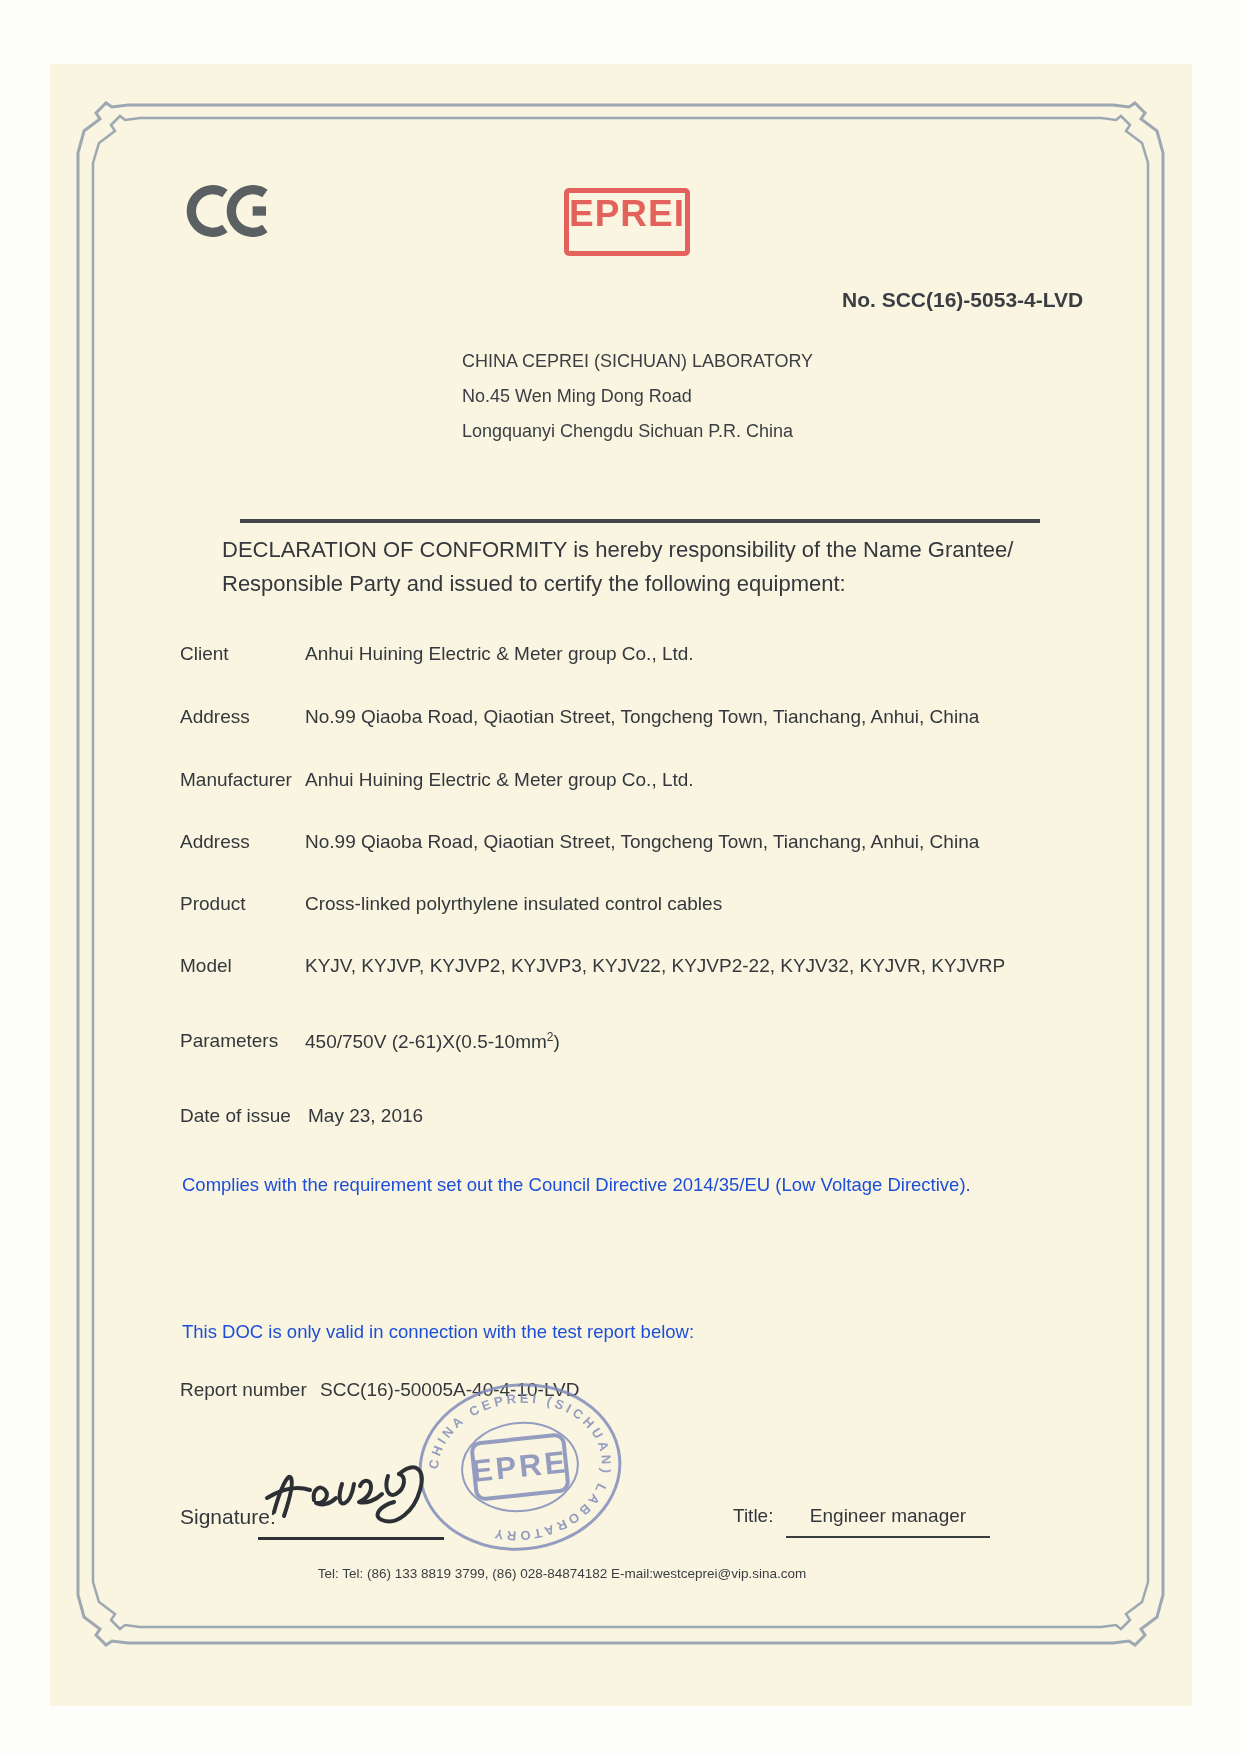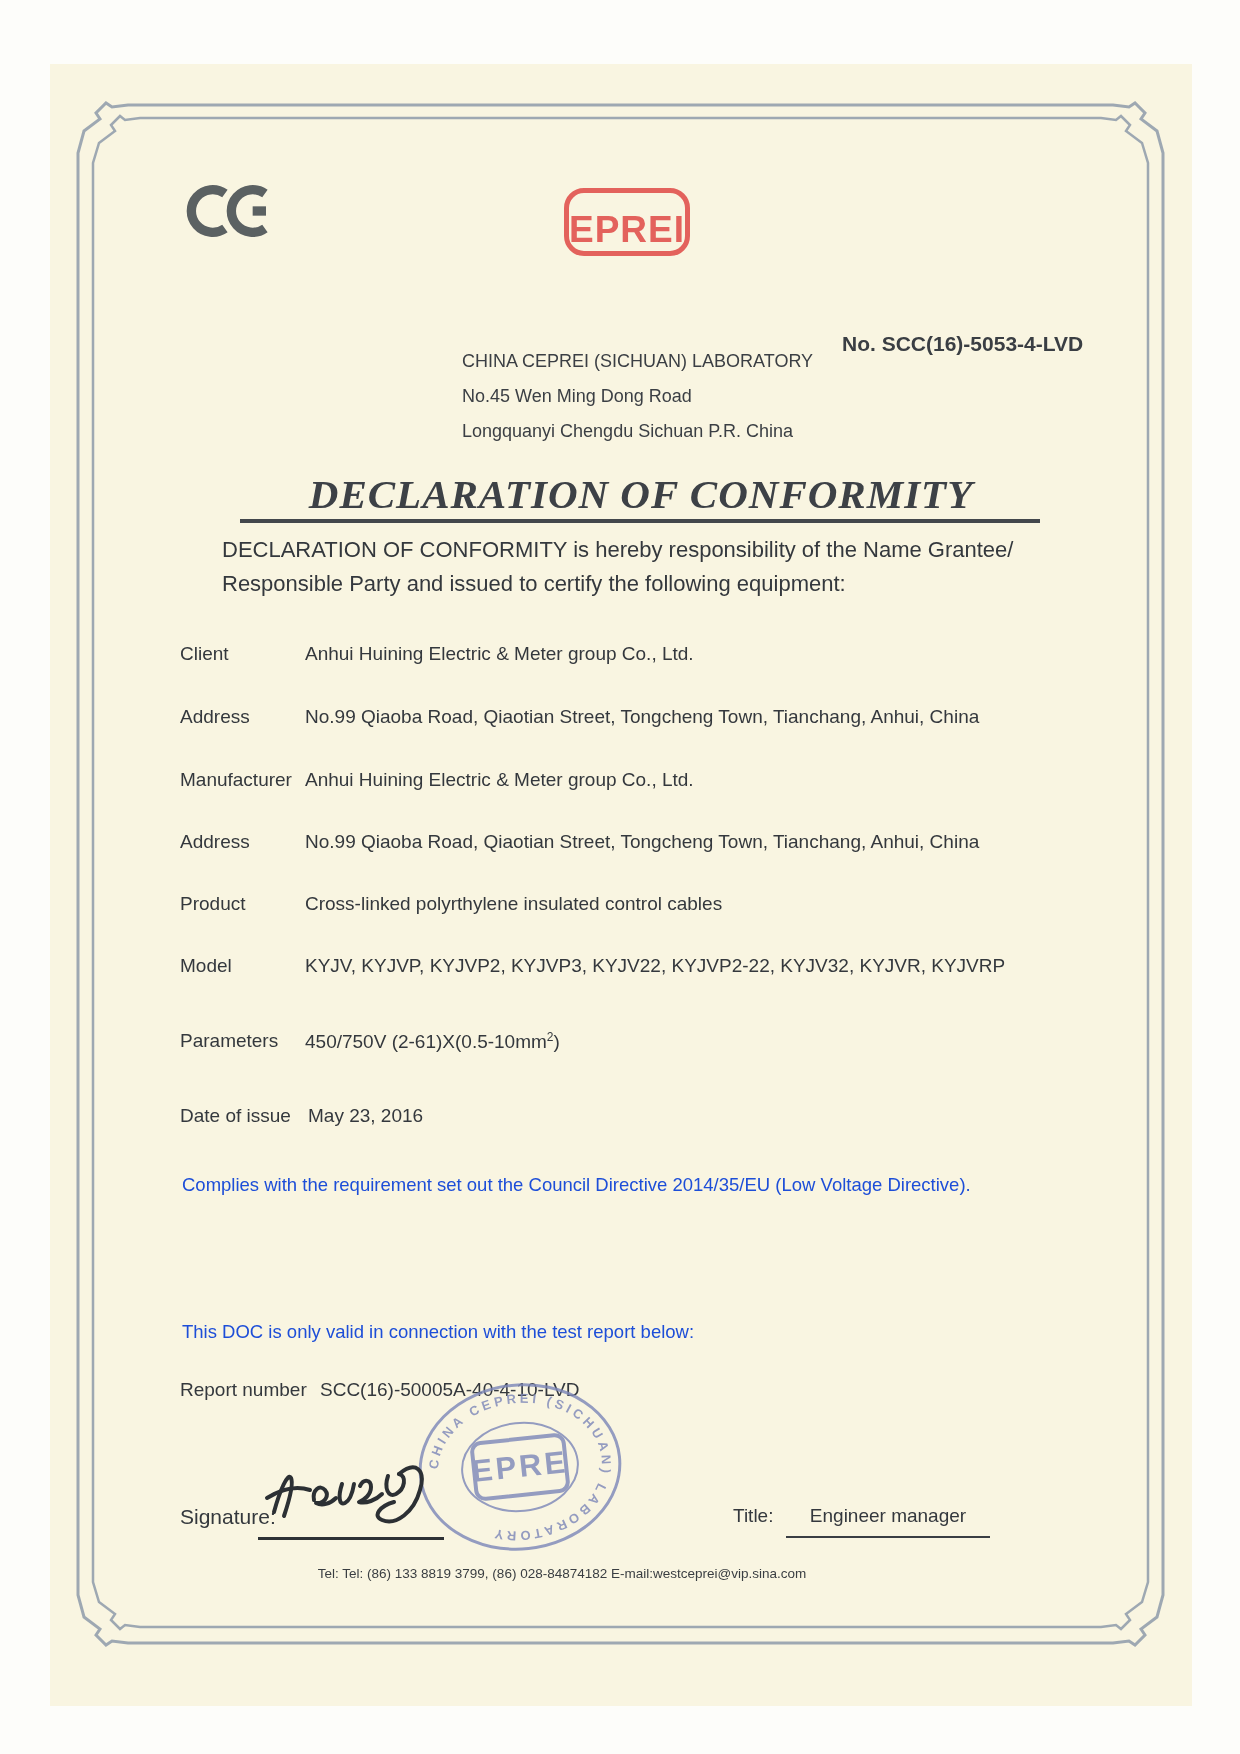--- a/index.html
+++ b/index.html
@@ -5,26 +5,26 @@
   html,body{margin:0;padding:0;}
   body{background:#fdfdfa;font-family:"Liberation Sans",sans-serif;}
   .page{position:relative;width:1240px;height:1754px;background:#fdfdfa;overflow:hidden;
         color:var(--ink,#33373c);}
   .sheet{position:absolute;left:50px;top:64px;width:1142px;height:1642px;
          background:var(--paper,#f9f5e1);}
   .border-svg{position:absolute;left:0;top:0;width:1240px;height:1754px;pointer-events:none;}
 
   .ce{position:absolute;left:186px;top:180px;}
   .eprei{position:absolute;left:564px;top:188px;width:116px;height:58px;
-         border:5px solid var(--eprei-red,#e25651);border-radius:20px;
-         display:flex;align-items:flex-end;justify-content:center;
+         border:5px solid var(--eprei-red,#e25651);border-radius:5px;
+         display:flex;align-items:flex-start;justify-content:center;
          color:var(--eprei-red,#e25651);font-weight:bold;font-size:37px;letter-spacing:1px;
          font-family:"Liberation Sans",sans-serif;opacity:.92;}
 
-  .doc-number{position:absolute;left:842px;top:288px;font-size:21px;font-weight:bold;color:#3a3e43;margin-top:44px;}
+  .doc-number{position:absolute;left:842px;top:288px;font-size:21px;font-weight:bold;color:#3a3e43;}
 
   .lab{position:absolute;left:462px;top:344px;font-size:18px;line-height:35px;color:#3b3f44;}
 
   .main-title{position:absolute;left:258px;top:470px;width:766px;text-align:center;
               font-family:"Liberation Serif",serif;font-style:italic;font-weight:bold;
               font-size:41px;letter-spacing:1px;color:#3d4146;white-space:nowrap;}
   .title-underline{position:absolute;left:240px;top:519px;width:800px;height:4px;background:#43474c;}
 
   .intro{position:absolute;left:222px;top:533px;font-size:22px;line-height:33.5px;color:#34383d;}
 
@@ -80,21 +80,20 @@
   </div>
 
   <div class="doc-number">No. SCC(16)-5053-4-LVD</div>
 
   <div class="lab">
     <div>CHINA CEPREI (SICHUAN) LABORATORY</div>
     <div>No.45 Wen Ming Dong Road</div>
     <div>Longquanyi Chengdu Sichuan P.R. China</div>
   </div>
 
-  <div class="main-title">DECLARATION OF CONFORMITY</div>
   <div class="title-underline"></div>
 
   <div class="intro">
     <div>DECLARATION OF CONFORMITY is hereby responsibility of the Name Grantee/</div>
     <div>Responsible Party and issued to certify the following equipment:</div>
   </div>
 
   <div class="row" style="top:643px">
     <span class="lbl">Client</span>
     <span class="val">Anhui Huining Electric &amp; Meter group Co., Ltd.</span>

